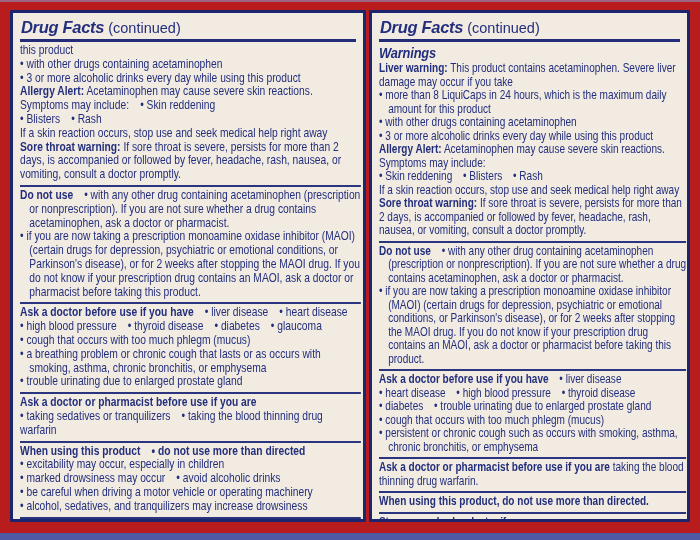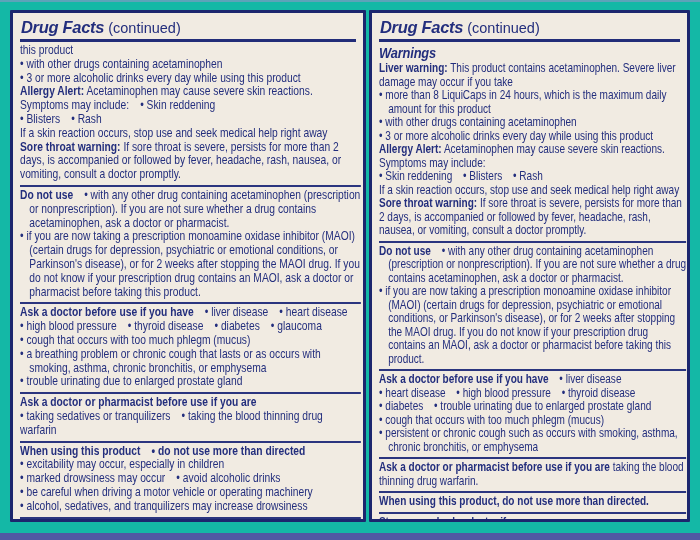--- a/index.html
+++ b/index.html
@@ -1,21 +1,21 @@
 <!DOCTYPE html>
 <html><head>
 <meta charset="utf-8">
 <style>
   html,body{margin:0;padding:0;}
   body{
     width:700px;height:540px;overflow:hidden;
     font-family:"Liberation Sans",sans-serif;
     background:#2b3294;position:relative;
   }
-  .frame{position:absolute;inset:0;background:#14b8a6;}
+  .frame{position:absolute;inset:0;background:#b91c1c;}
   .bottom-sheen{position:absolute;left:0;right:0;bottom:0;height:7px;background:#5059a3;}
   .top-sheen{position:absolute;left:0;top:0;width:100%;height:2px;background:#8d94c6;opacity:.6;}
 
   .panel{
     position:absolute;top:10px;box-sizing:border-box;
     background:#f1ebe2;border:3px solid #1c266e;border-radius:1px;
     color:#232e7d;overflow:hidden;
   }
   .panel-left{left:10px;width:356px;height:512px;padding:4px 7px;}
   .panel-right{left:369px;width:321px;height:512px;padding:4px 7px;}

